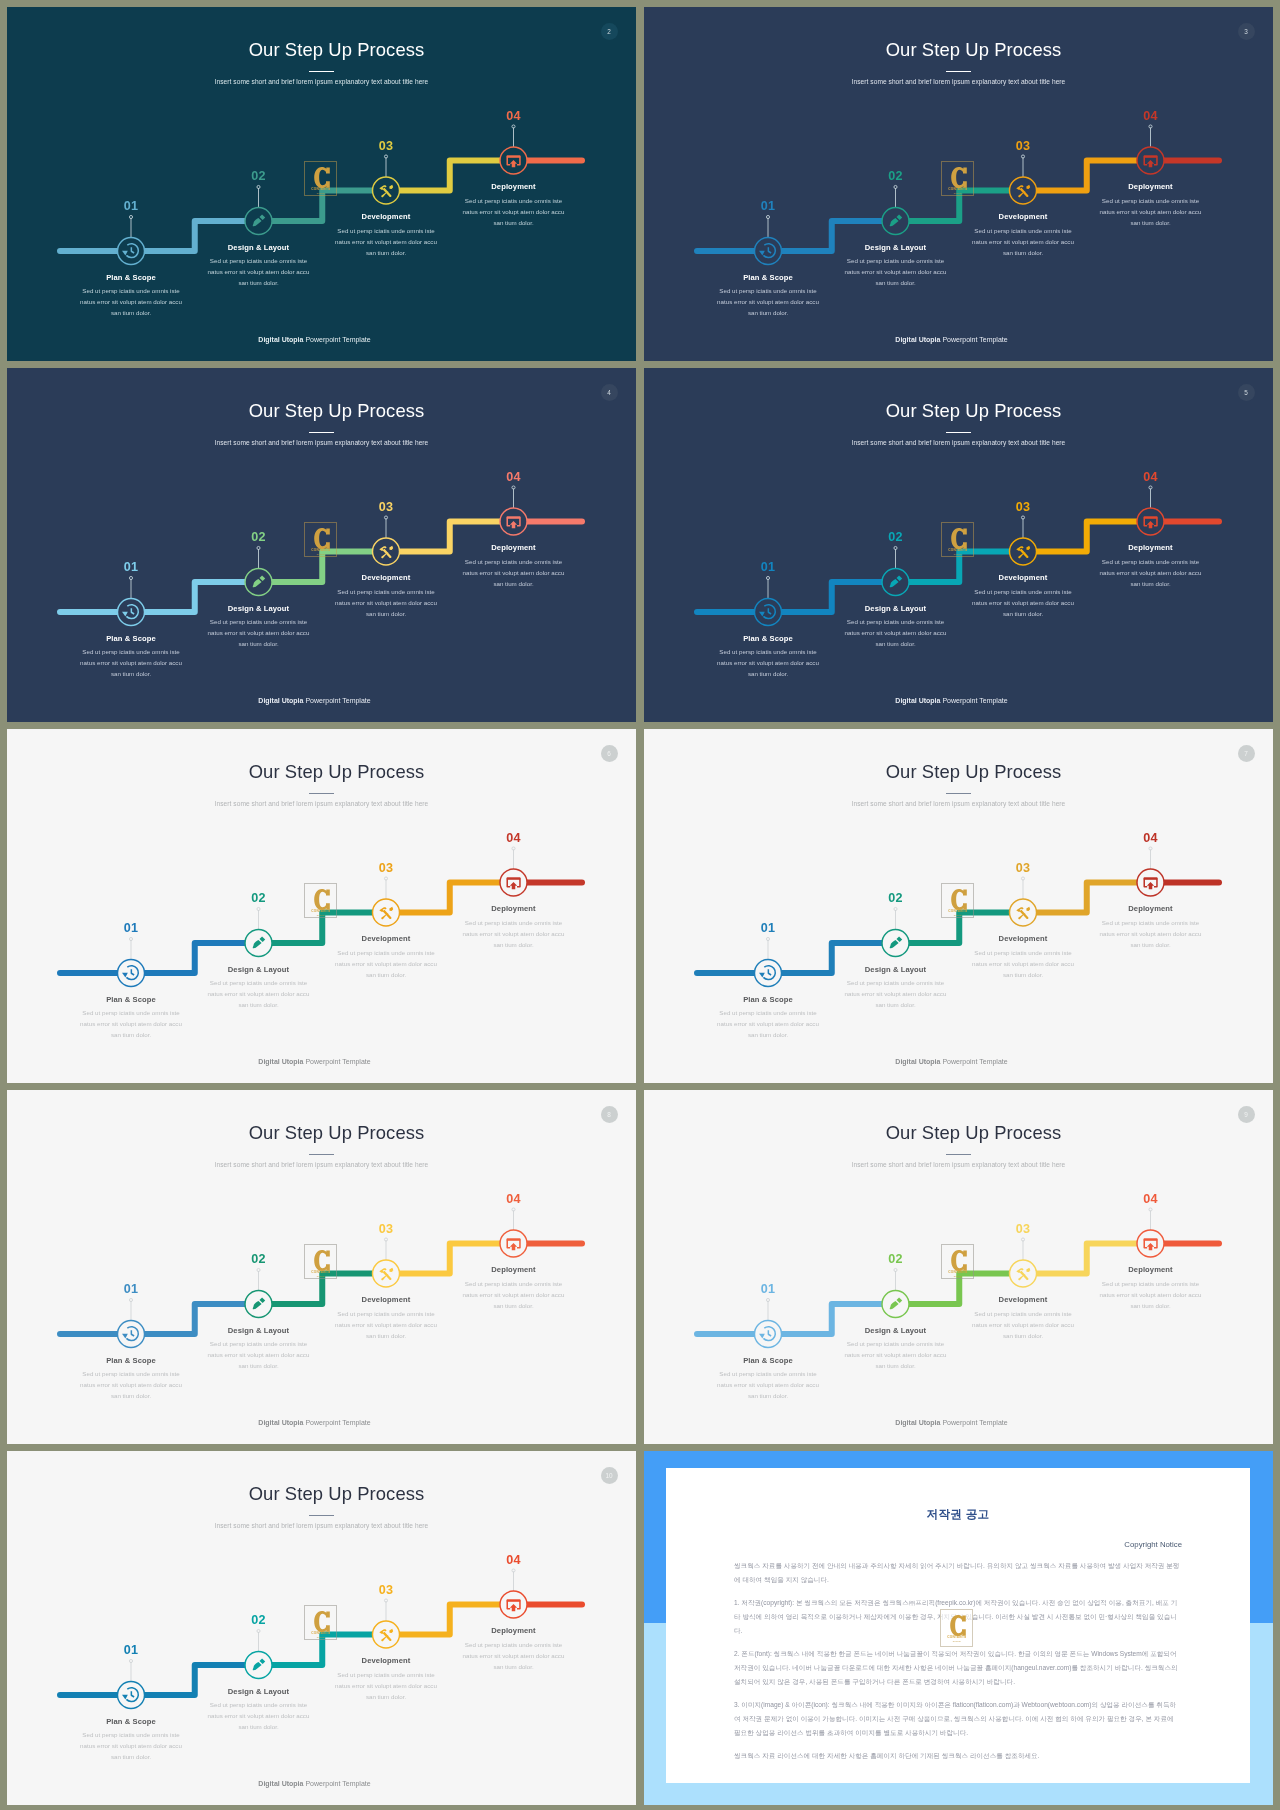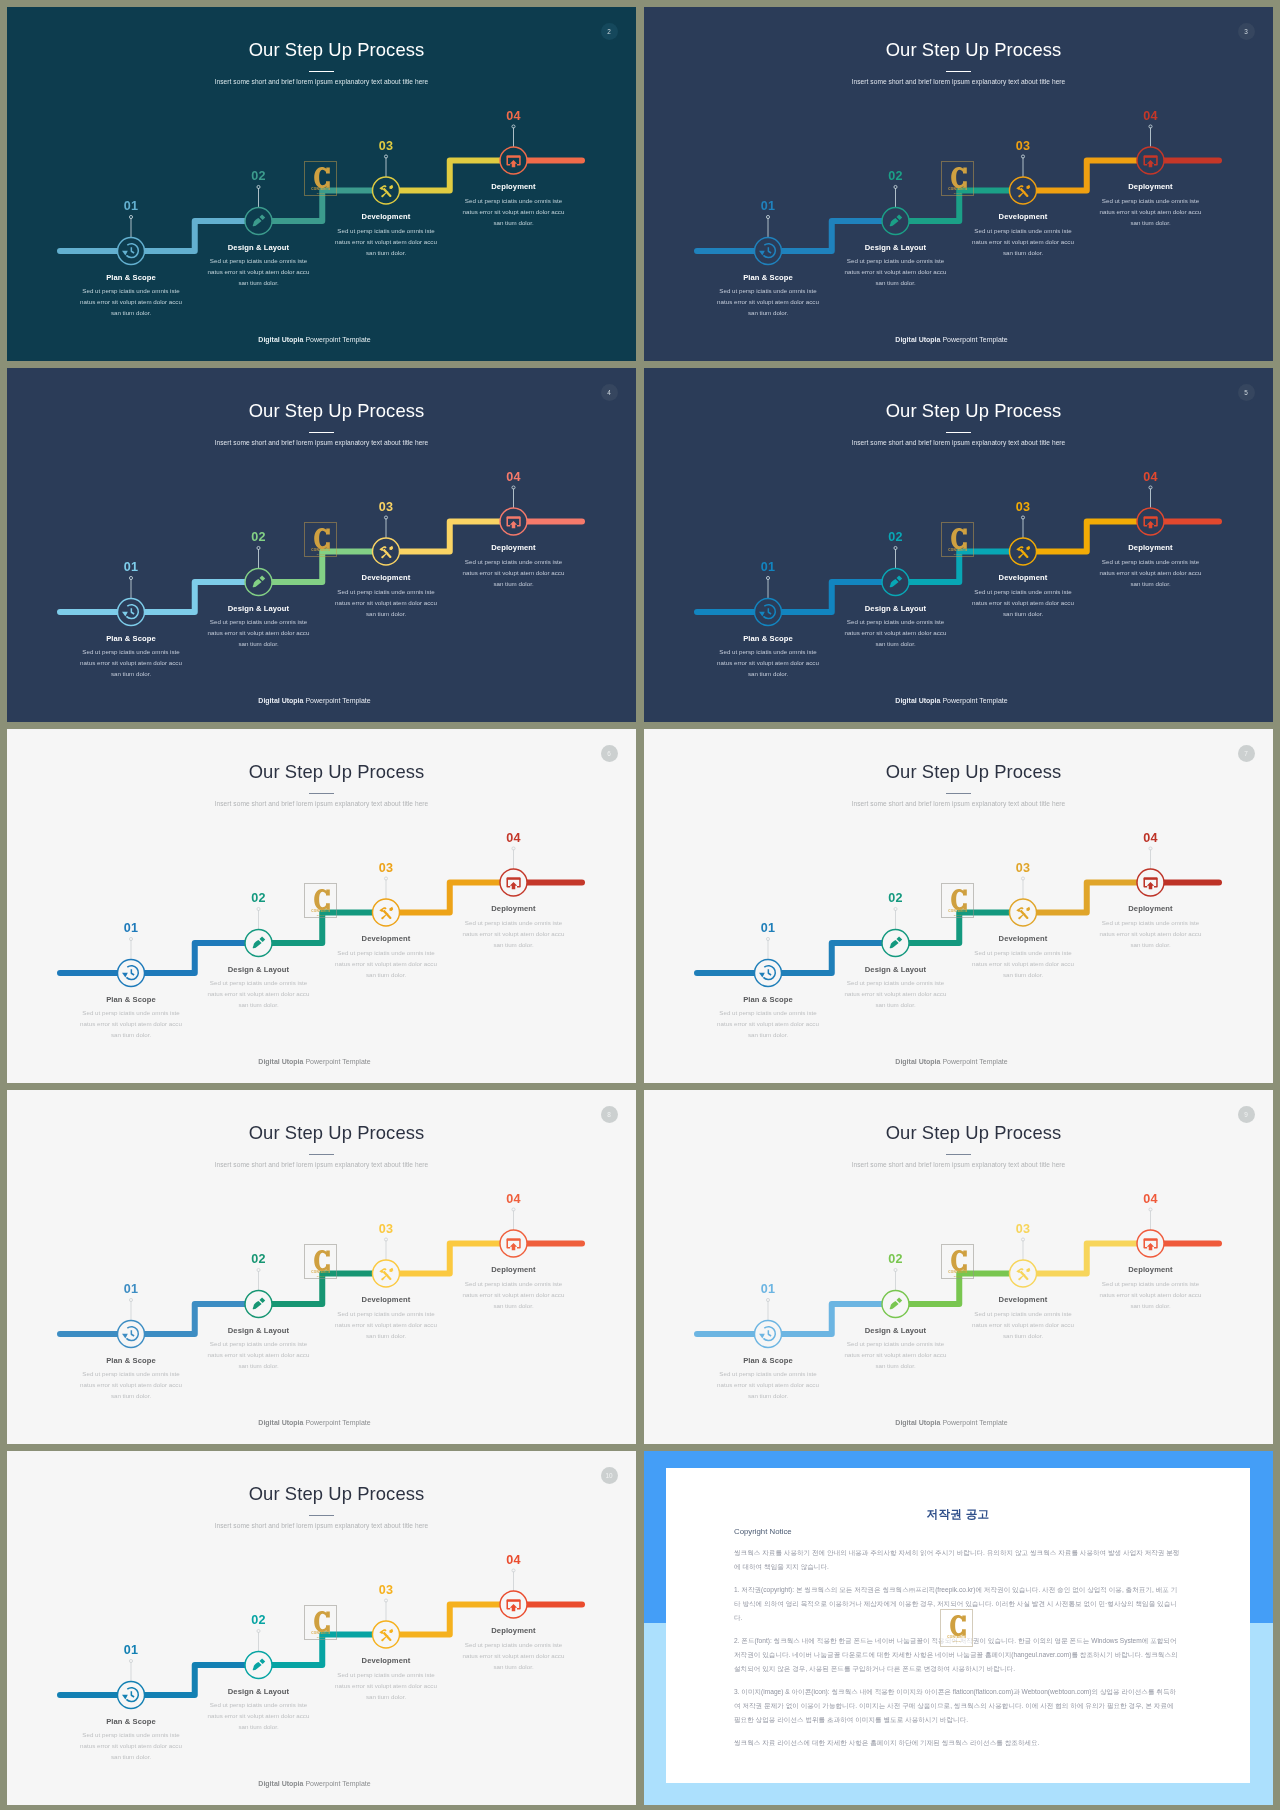--- a/index.html
+++ b/index.html
@@ -30,21 +30,21 @@
   .wm-t{position:absolute;left:0;top:25px;width:31.6px;text-align:center;
         font-size:3.2px;letter-spacing:.2px;color:#d5a63f;line-height:4px;font-weight:700;}
   .wm-b{position:absolute;left:0;top:29.5px;width:31.6px;text-align:center;
         font-size:2.5px;letter-spacing:.1px;color:#c09a45;line-height:3px;}
 
   .cslide{background:#ace0fd;}
   .c-bg-top{position:absolute;left:0;top:0;width:629px;height:172px;background:#449ef7;}
   .c-bg-bot{position:absolute;left:0;top:172px;width:629px;height:182px;background:#ace0fd;}
   .c-card{position:absolute;left:22px;top:17px;width:584px;height:315px;background:#fff;box-sizing:border-box;padding:39px 68px;}
   .c-title{text-align:center;font-size:11.6px;font-weight:700;color:#2f4f8a;letter-spacing:.3px;line-height:14px;}
-  .c-sub{text-align:left;font-size:7.8px;color:#4a5a72;margin-top:5px;line-height:11px;}
+  .c-sub{text-align:right;font-size:7.8px;color:#4a5a72;margin-top:18px;line-height:11px;}
   .c-p{font-size:6.6px;line-height:14px;color:#9194a0;margin:9px 0 0;text-align:left;letter-spacing:0;}
   .c-wm{position:absolute;left:274px;top:141px;width:33px;height:38px;box-sizing:border-box;
         border:0.8px solid rgba(205,195,175,.85);background:rgba(255,255,255,.6);}
 </style>
 </head>
 <body>
 
 <div class="grid" id="grid">
     <div class="slide" style="background: rgb(13, 60, 78);">
       <svg width="629" height="354" viewBox="0 0 629 354">

